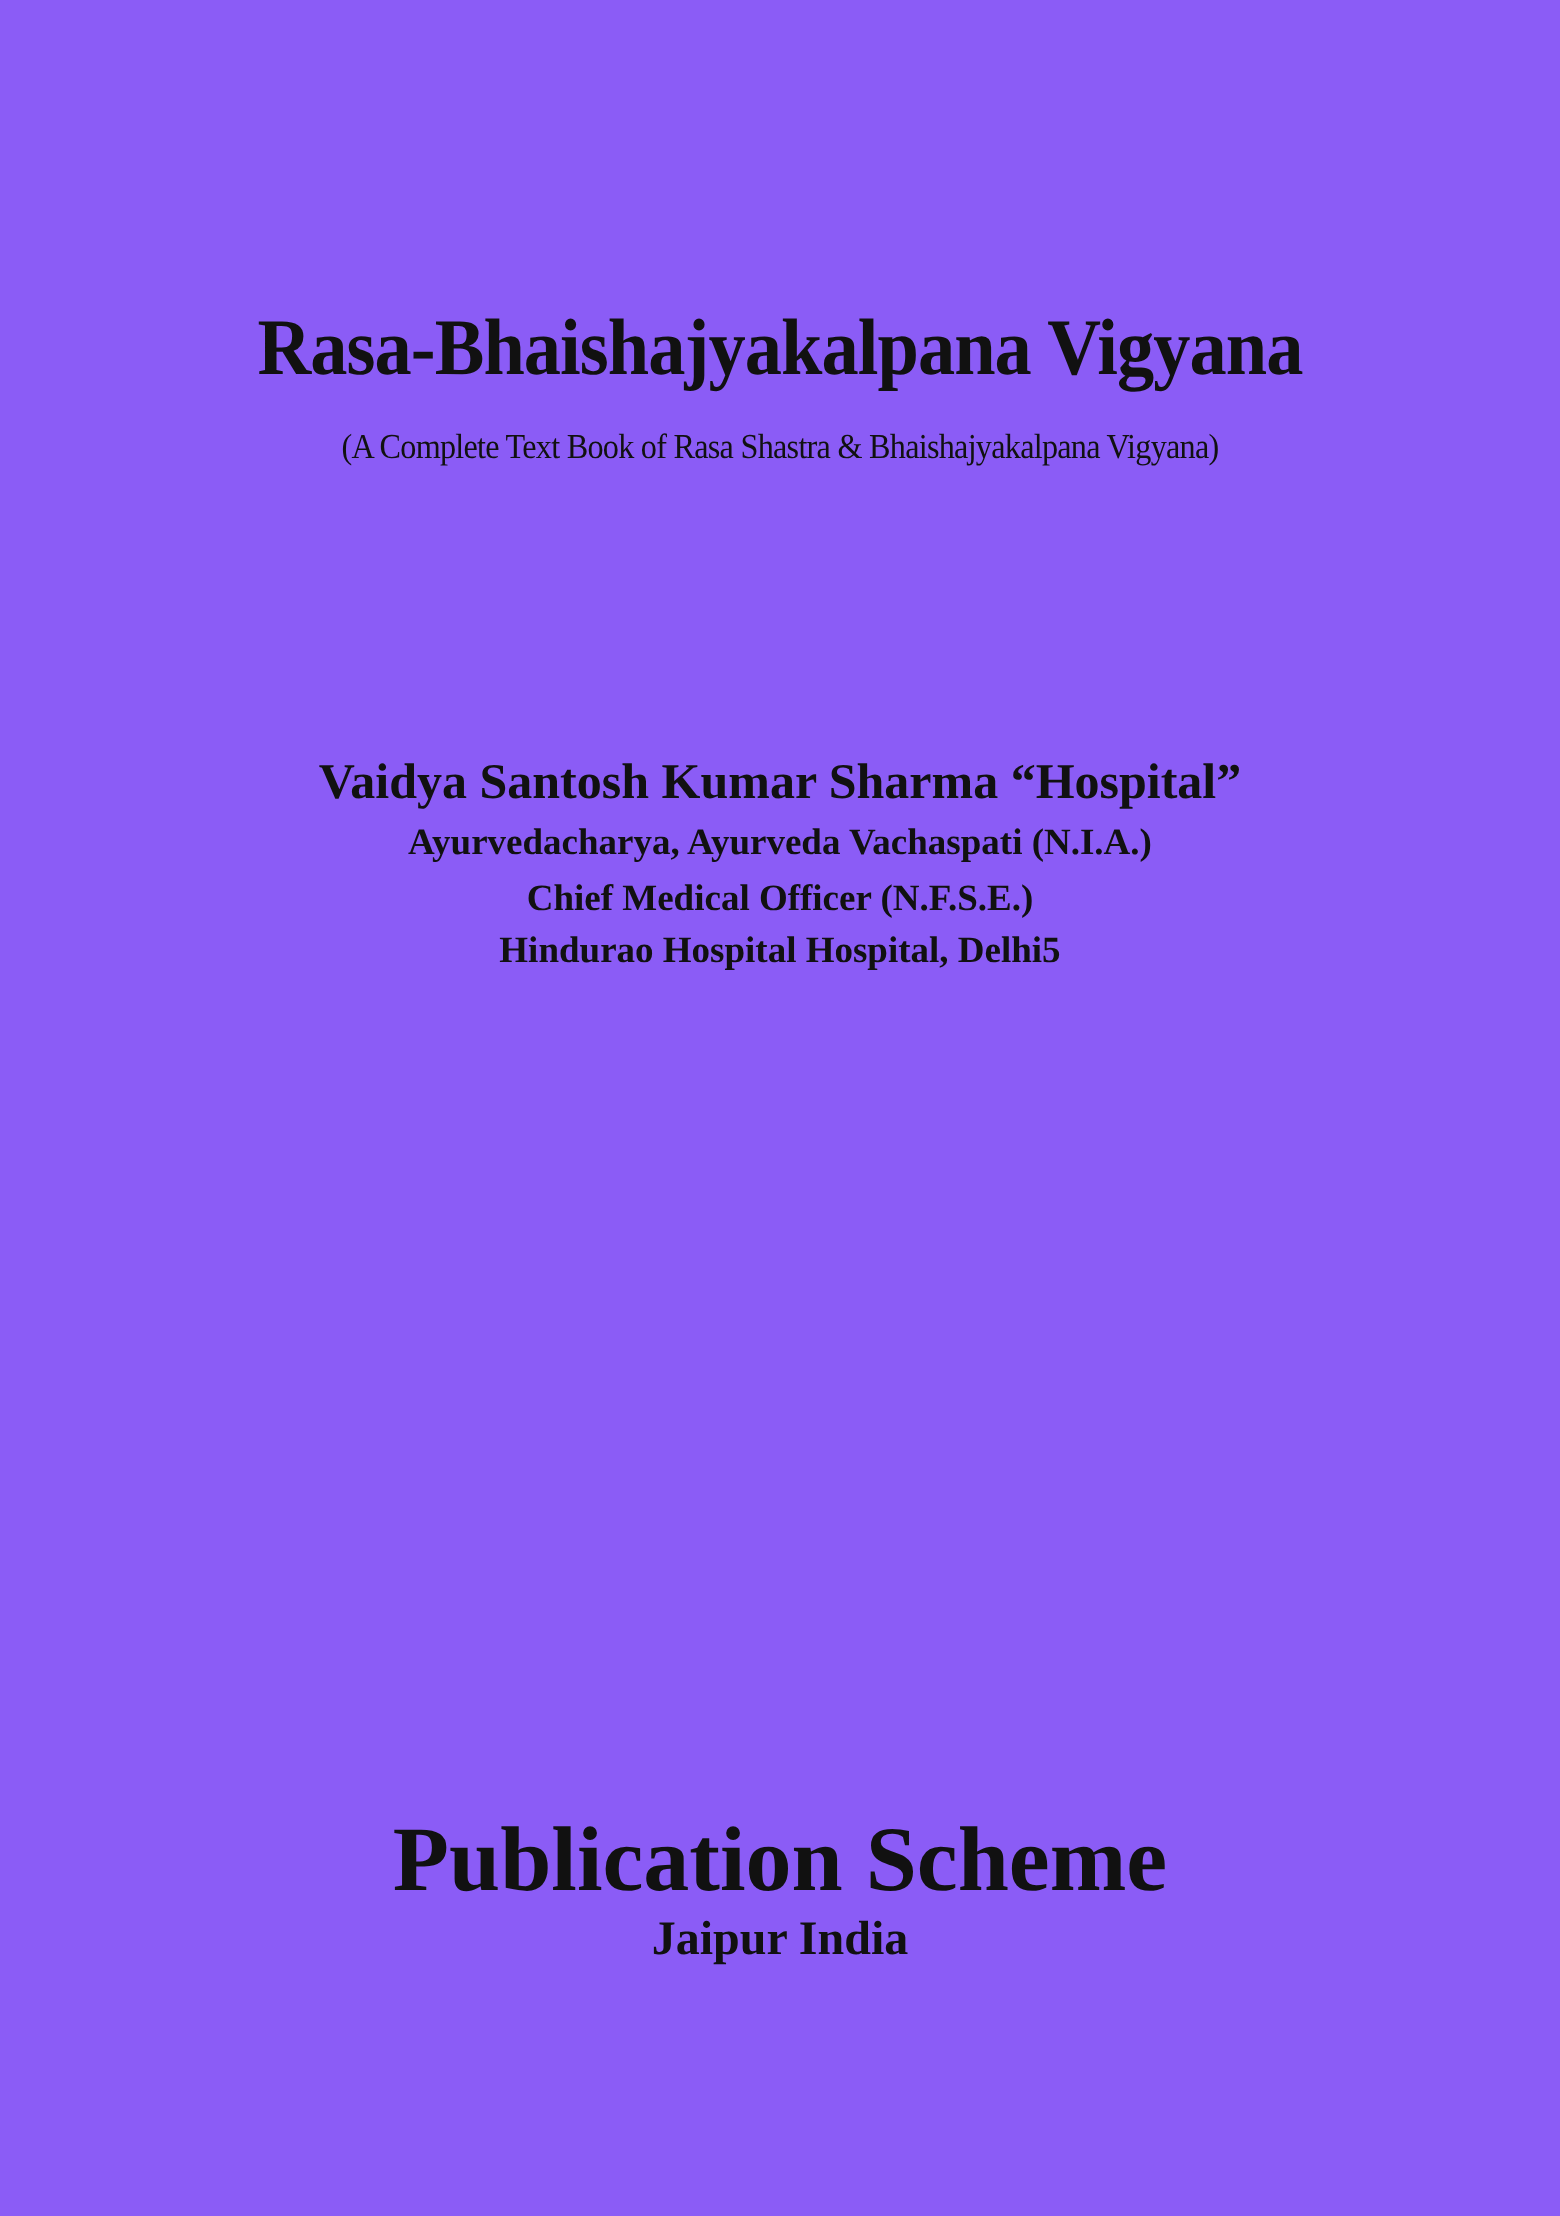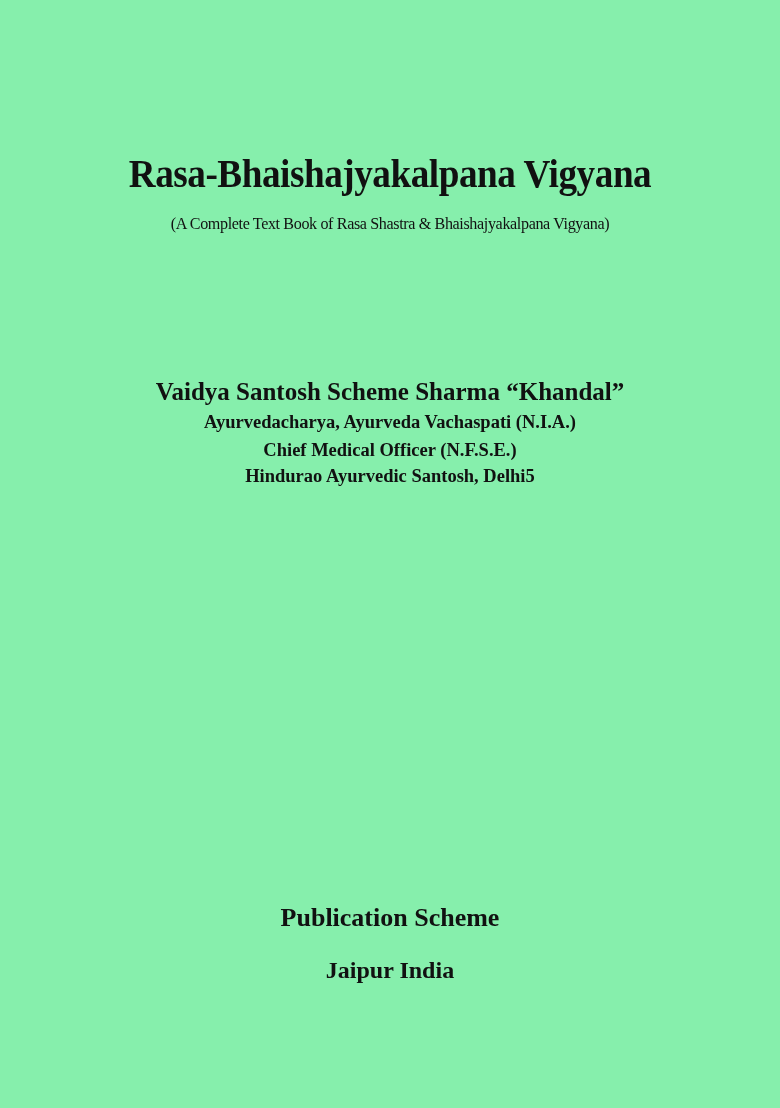--- a/index.html
+++ b/index.html
@@ -1,33 +1,33 @@
 <!DOCTYPE html>
 <html><head>
 <meta charset="utf-8">
 <style>
   html, body { margin: 0; padding: 0; background: #ffffff; }
   body { width: 780px; height: 1108px; position: relative; overflow: hidden; color: #111111; }
-  .page { position: absolute; left: 0; top: 0; width: 780px; height: 1108px; background: #86efac; }
+  .page { position: absolute; left: 0; top: 0; width: 780px; height: 1108px; background: #8b5cf6; }
   .line { position: absolute; left: 0; width: 780px; text-align: center; white-space: nowrap; }
   .title { top: 150px; font-family: "Liberation Serif", serif; font-weight: bold; font-size: 40px; letter-spacing: -0.5px; transform: scaleX(0.93); }
   .subtitle { top: 213px; font-family: "Liberation Serif", serif; font-size: 17.5px; letter-spacing: -0.4px; transform: scaleX(0.92); }
   .author { top: 378px; font-family: "Liberation Serif", serif; font-weight: bold; font-size: 25px; }
   .cred { font-family: "Liberation Serif", serif; font-weight: bold; font-size: 18.5px; }
   .c1 { top: 412px; } .c2 { top: 440px; } .c3 { top: 466px; } .c4 { top: 492px; }
-  .publisher { top: 903px; font-family: "Liberation Serif", serif; font-weight: bold; font-size: 26px; }
+  .publisher { top: 903px; font-family: "Liberation Serif", serif; font-weight: bold; font-size: 46px; }
   .place { top: 957px; font-family: "Liberation Serif", serif; font-weight: bold; font-size: 24px; }
 </style>
 </head>
 <body>
 
 <div class="page">
   <div class="line title">Rasa-Bhaishajyakalpana Vigyana</div>
   <div class="line subtitle">(A Complete Text Book of Rasa Shastra &amp; Bhaishajyakalpana Vigyana)</div>
 
-  <div class="line author">Vaidya Santosh Scheme Sharma “Khandal”</div>
+  <div class="line author">Vaidya Santosh Kumar Sharma “Hospital”</div>
   <div class="line cred c1">Ayurvedacharya, Ayurveda Vachaspati (N.I.A.)</div>
   <div class="line cred c2">Chief  Medical Officer (N.F.S.E.)</div>
-  <div class="line cred c3">Hindurao Ayurvedic Santosh, Delhi5</div>
+  <div class="line cred c3">Hindurao Hospital Hospital, Delhi5</div>
 
   <div class="line publisher">Publication Scheme</div>
   <div class="line place">Jaipur India</div>
 </div>
 
 </body></html>

